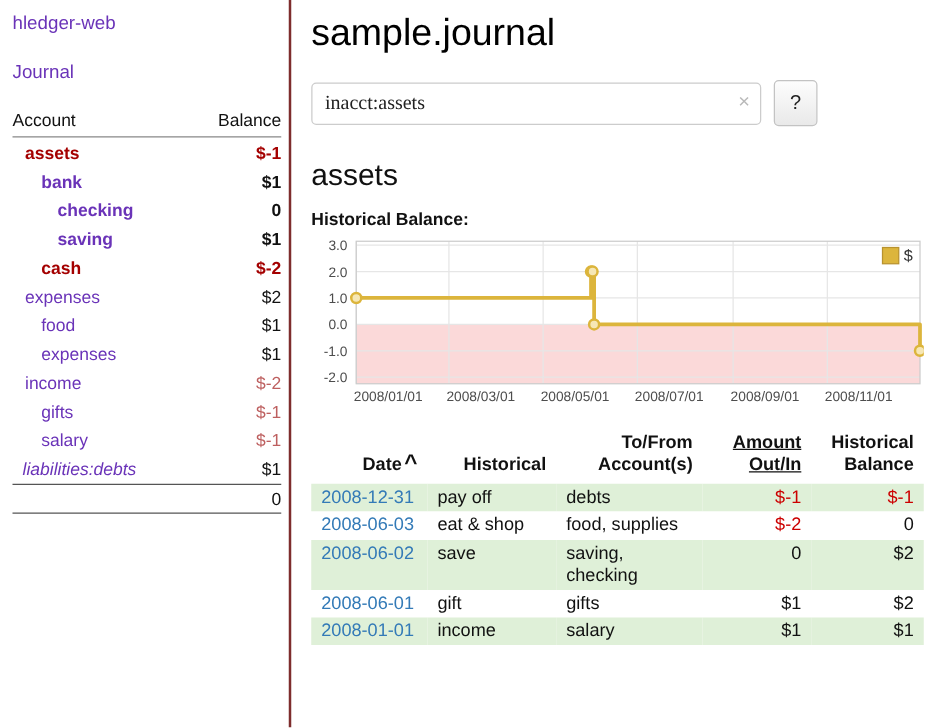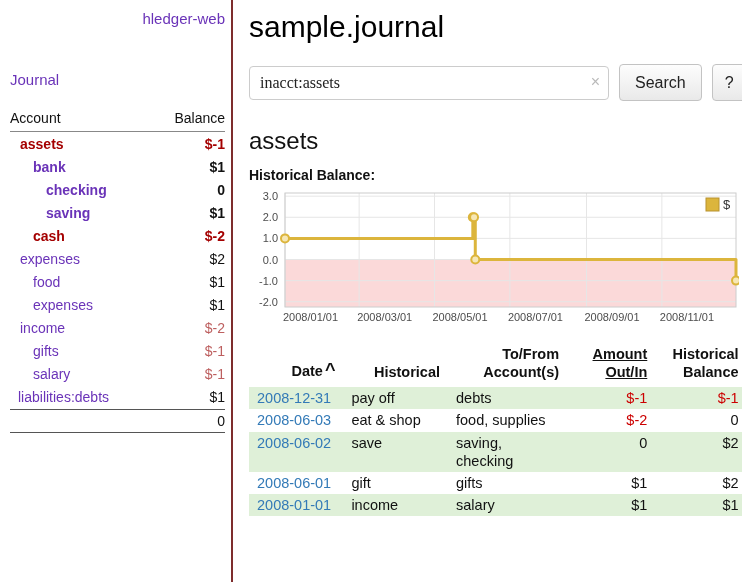--- a/index.html
+++ b/index.html
@@ -13,37 +13,37 @@
     font-family: "Liberation Sans", "DejaVu Sans", sans-serif;
   }
   .page { display: flex; width: 742px; height: 582px; }
 
   
   .sidebar {
     width: 233px; min-width: 233px; height: 582px;
     border-right: 2px solid #7e2d2d;
     padding: 10px 6px 0 10px;
   }
-  .brand { color: #6a33b8; font-size: 15px; margin-bottom: 44px; cursor: pointer; text-align: right; }
+  .brand { color: #6a33b8; font-size: 15px; margin-bottom: 22px; cursor: pointer; }
   .journal-link { color: #6a33b8; font-size: 15px; margin-bottom: 20px; cursor: pointer; display:inline-block; }
   .acct-table { font-size: 14px; }
   .ahead {
     display: flex; justify-content: space-between;
     padding: 2px 0 5px 0; border-bottom: 1px solid #888;
   }
   .arow { display: flex; justify-content: space-between; align-items: baseline; padding: 3.5px 0; }
   .aname { color: #6a33b8; text-decoration: none; cursor: pointer; }
   .abal { color: #111; }
   .b { font-weight: bold; }
   .dk { color: #a40000 !important; }
   .soft { color: #bd5f5f !important; }
   .lvl1 .aname { padding-left: 10px; }
   .lvl2 .aname { padding-left: 23px; }
   .lvl3 .aname { padding-left: 36px; }
-  .lvl0 .aname { padding-left: 8px; }
+  .lvl0 .aname { padding-left: 8px; font-style: italic; }
   .atotal {
     display: flex; justify-content: flex-end; padding: 3px 0;
     border-top: 1px solid #555; border-bottom: 1px solid #555; margin-top: 1px;
   }
 
   
   main { flex: 1; padding: 2px 8px 0 16px; }
   h1.title { font-size: 30px; font-weight: 500; margin: 8px 0 20px 0; color: #000; }
 
   .searchrow { display: flex; align-items: center; gap: 10px; }
@@ -154,21 +154,20 @@
   </aside>
 
   <main>
     <h1 class="title">sample.journal</h1>
 
     <div class="searchrow">
       <div class="searchbox">
         <input type="text" value="inacct:assets" style="">
         <span class="clear-x">×</span>
       </div>
-      <button class="btn">Search</button>
       <button class="btn help">?</button>
     </div>
 
     <h2 class="acct-heading">assets</h2>
     <div class="chart-label">Historical Balance:</div>
 
     <div class="chart">
       <svg id="chart-svg" viewBox="0 0 490 138" width="490" height="138">
           <rect x="36" y="70.49999999999999" width="451" height="47.500000000000014" fill="#fbd9d9"></rect>
           <line x1="36" y1="7.166666666666664" x2="487" y2="7.166666666666664" stroke="#e6e6e6"></line>

